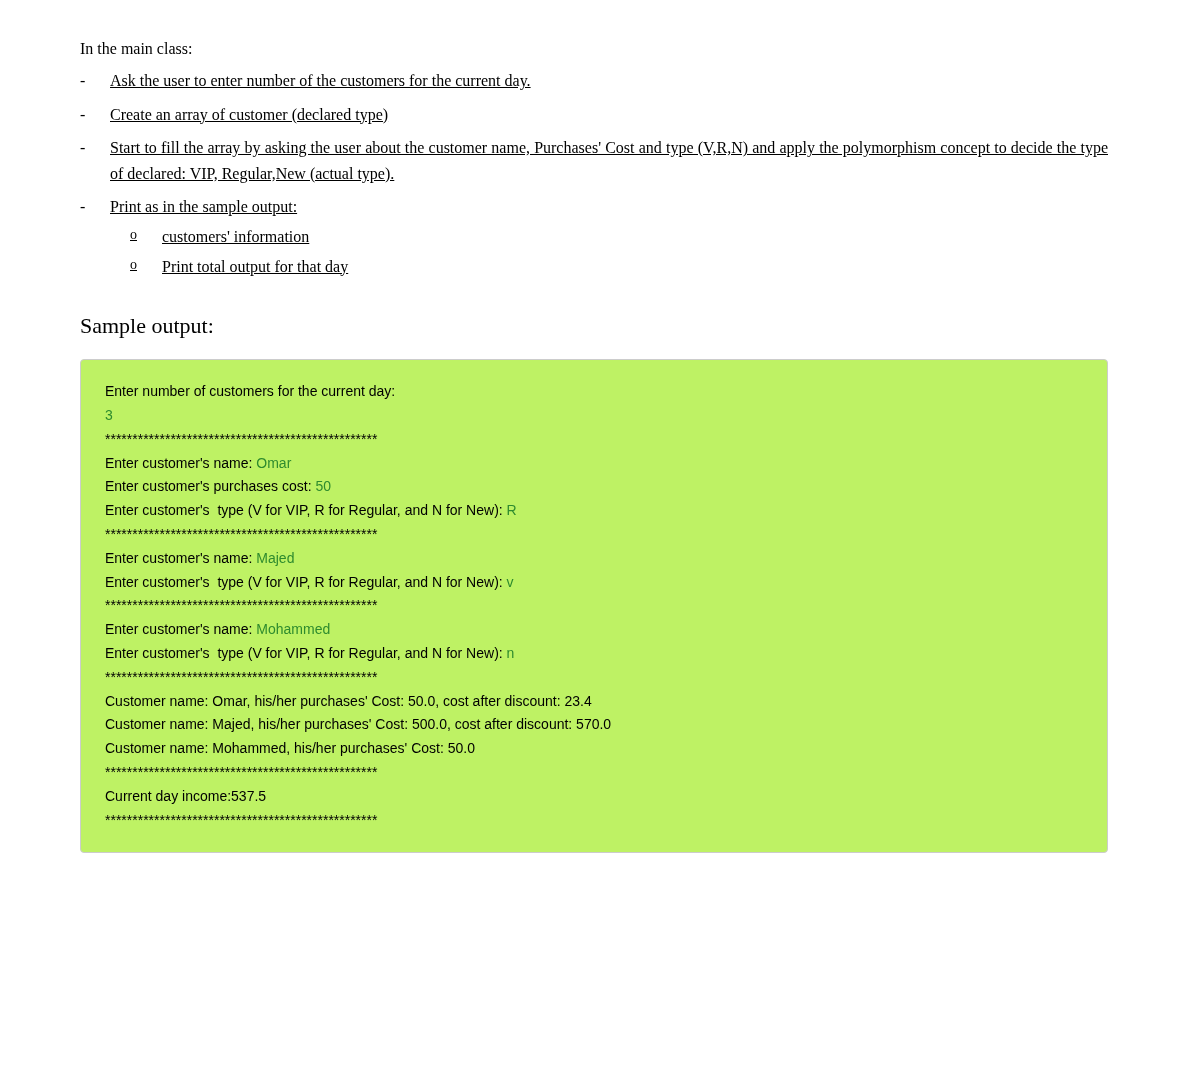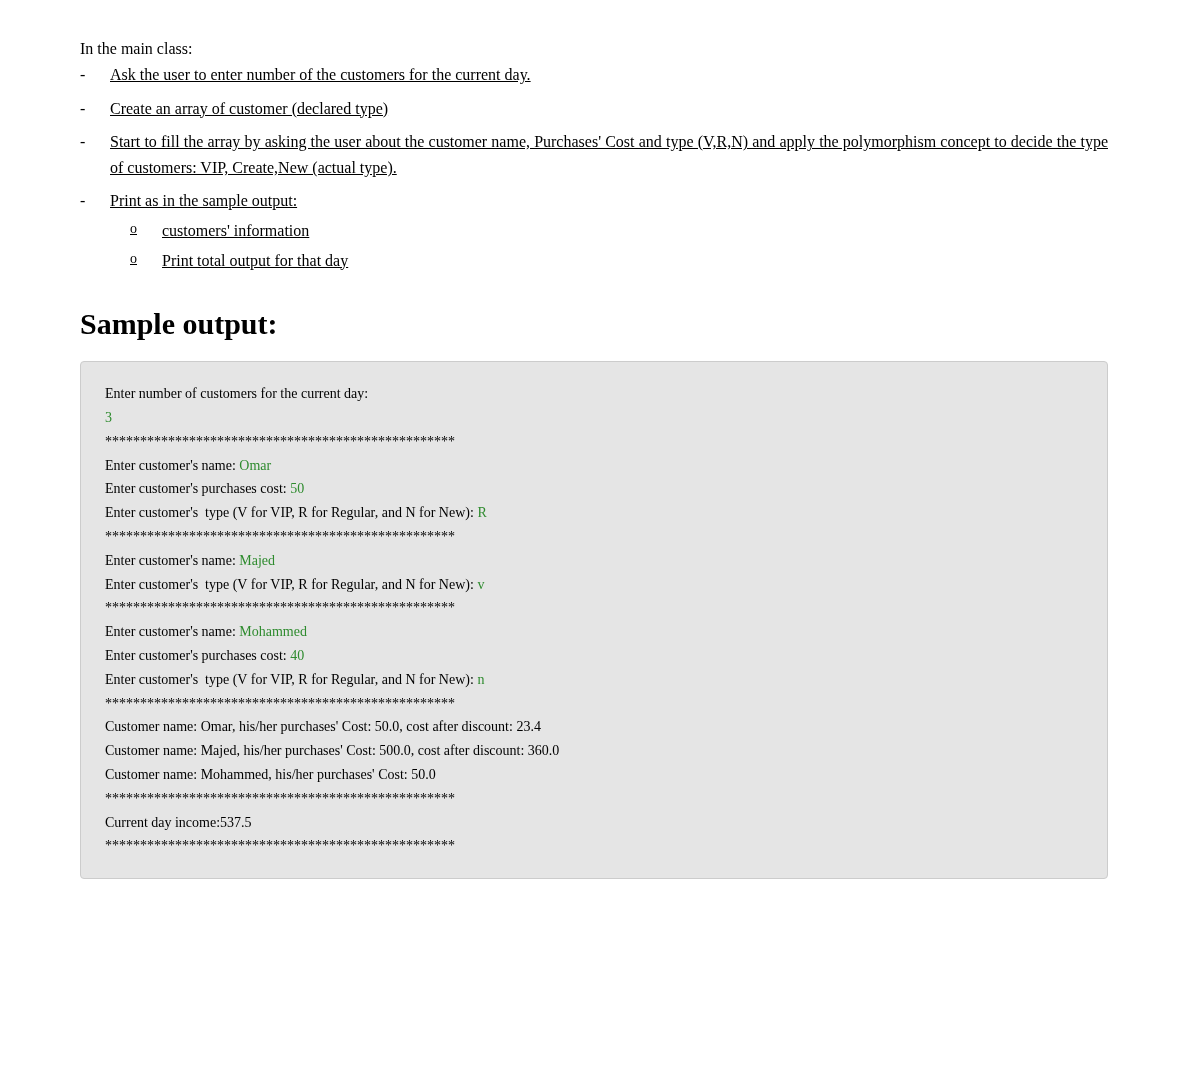--- a/index.html
+++ b/index.html
@@ -17,21 +17,21 @@
       min-height: 1080px;
       padding: 40px 80px;
     }
 
     .main-section {
       margin-bottom: 30px;
     }
 
     .main-label {
       font-size: 16px;
-      margin-bottom: 4px;
+      margin-bottom: 10px;
     }
 
     .bullet-list {
       list-style: none;
       padding-left: 0;
     }
 
     .bullet-list > li {
       display: flex;
       align-items: flex-start;
@@ -65,31 +65,31 @@
       font-size: 16px;
     }
 
     .sub-list li .circle {
       min-width: 24px;
       margin-right: 8px;
       font-size: 14px;
     }
 
     .sample-output-heading {
-      font-size: 30px;
-      font-weight: bold;
+      font-size: 22px;
+      font-weight: normal;
       margin-bottom: 20px;
     }
 
     .terminal-box {
-      background: #e5e5e5;
+      background: #bef264;
       border: 1px solid #cccccc;
       border-radius: 4px;
       padding: 20px 24px;
-      font-family: Liberation Serif, serif;
+      font-family: Liberation Sans, sans-serif;
       font-size: 14px;
       line-height: 1.7;
       color: #000000;
     }
 
     .terminal-line {
       display: block;
       white-space: pre;
     }
 
@@ -111,21 +111,21 @@
     <li>
       <span class="dash">-</span>
       <span class="content">Ask the user to enter number of the customers for the current day.</span>
     </li>
     <li>
       <span class="dash">-</span>
       <span class="content">Create an array of customer (declared type)</span>
     </li>
     <li>
       <span class="dash">-</span>
-      <span class="content">Start to fill the array by asking the user about the customer name, Purchases' Cost and type (V,R,N) and apply the polymorphism concept to decide the type of customers: VIP, Create,New (actual type).</span>
+      <span class="content">Start to fill the array by asking the user about the customer name, Purchases' Cost and type (V,R,N) and apply the polymorphism concept to decide the type of declared: VIP, Regular,New (actual type).</span>
     </li>
     <li>
       <span class="dash">-</span>
       <span class="content">
         Print as in the sample output:
         <ul class="sub-list">
           <li>
             <span class="circle">o</span>
             <span>customers' information</span>
           </li>
@@ -147,23 +147,22 @@
     <span class="terminal-line user-input">3</span>
     <span class="terminal-line stars">**************************************************</span>
     <span class="terminal-line">Enter customer's name: <span class="user-input">Omar</span></span>
     <span class="terminal-line">Enter customer's purchases cost: <span class="user-input">50</span></span>
     <span class="terminal-line">Enter customer's  type (V for VIP, R for Regular, and N for New): <span class="user-input">R</span></span>
     <span class="terminal-line stars">**************************************************</span>
     <span class="terminal-line">Enter customer's name: <span class="user-input">Majed</span></span>
     <span class="terminal-line">Enter customer's  type (V for VIP, R for Regular, and N for New): <span class="user-input">v</span></span>
     <span class="terminal-line stars">**************************************************</span>
     <span class="terminal-line">Enter customer's name: <span class="user-input">Mohammed</span></span>
-    <span class="terminal-line">Enter customer's purchases cost: <span class="user-input">40</span></span>
     <span class="terminal-line">Enter customer's  type (V for VIP, R for Regular, and N for New): <span class="user-input">n</span></span>
     <span class="terminal-line stars">**************************************************</span>
     <span class="terminal-line">Customer name: Omar, his/her purchases' Cost: 50.0, cost after discount: 23.4</span>
-    <span class="terminal-line">Customer name: Majed, his/her purchases' Cost: 500.0, cost after discount: 360.0</span>
+    <span class="terminal-line">Customer name: Majed, his/her purchases' Cost: 500.0, cost after discount: 570.0</span>
     <span class="terminal-line">Customer name: Mohammed, his/her purchases' Cost: 50.0</span>
     <span class="terminal-line stars">**************************************************</span>
     <span class="terminal-line">Current day income:537.5</span>
     <span class="terminal-line stars">**************************************************</span>
   </div>
 </div>
 
 </body></html>

